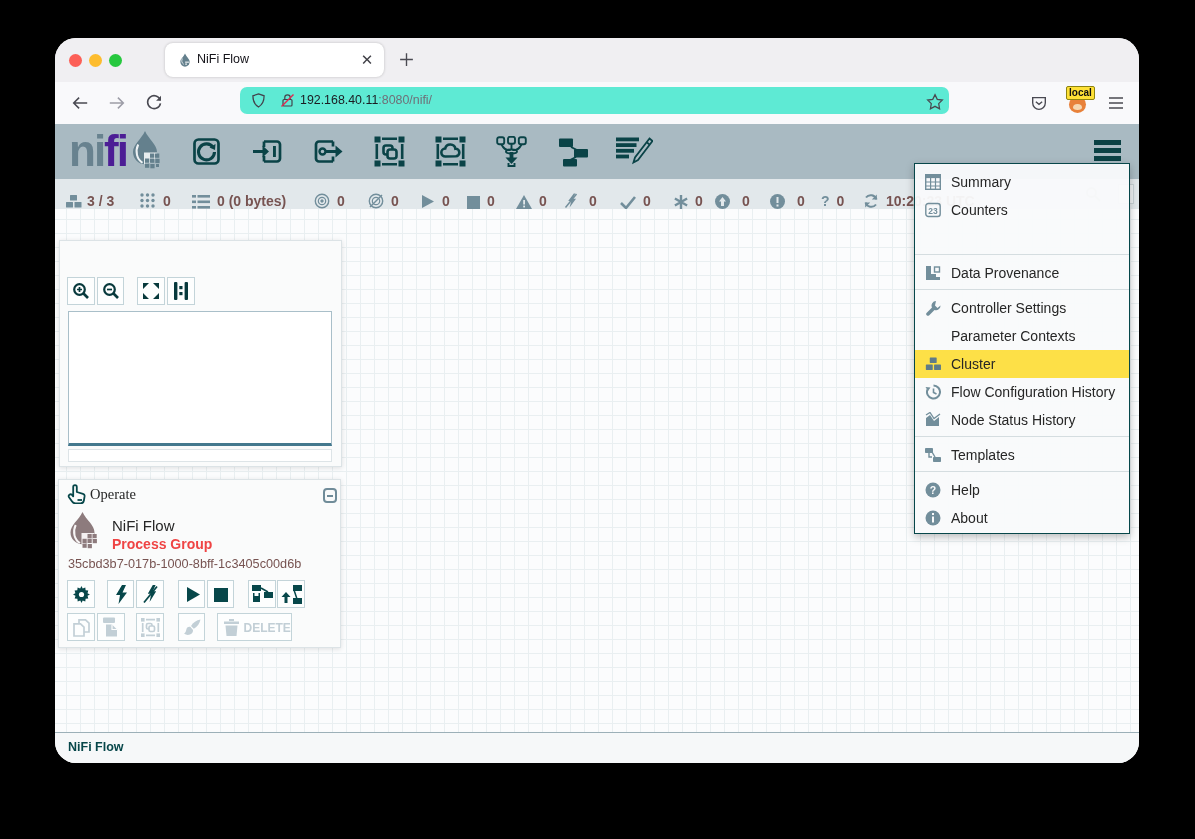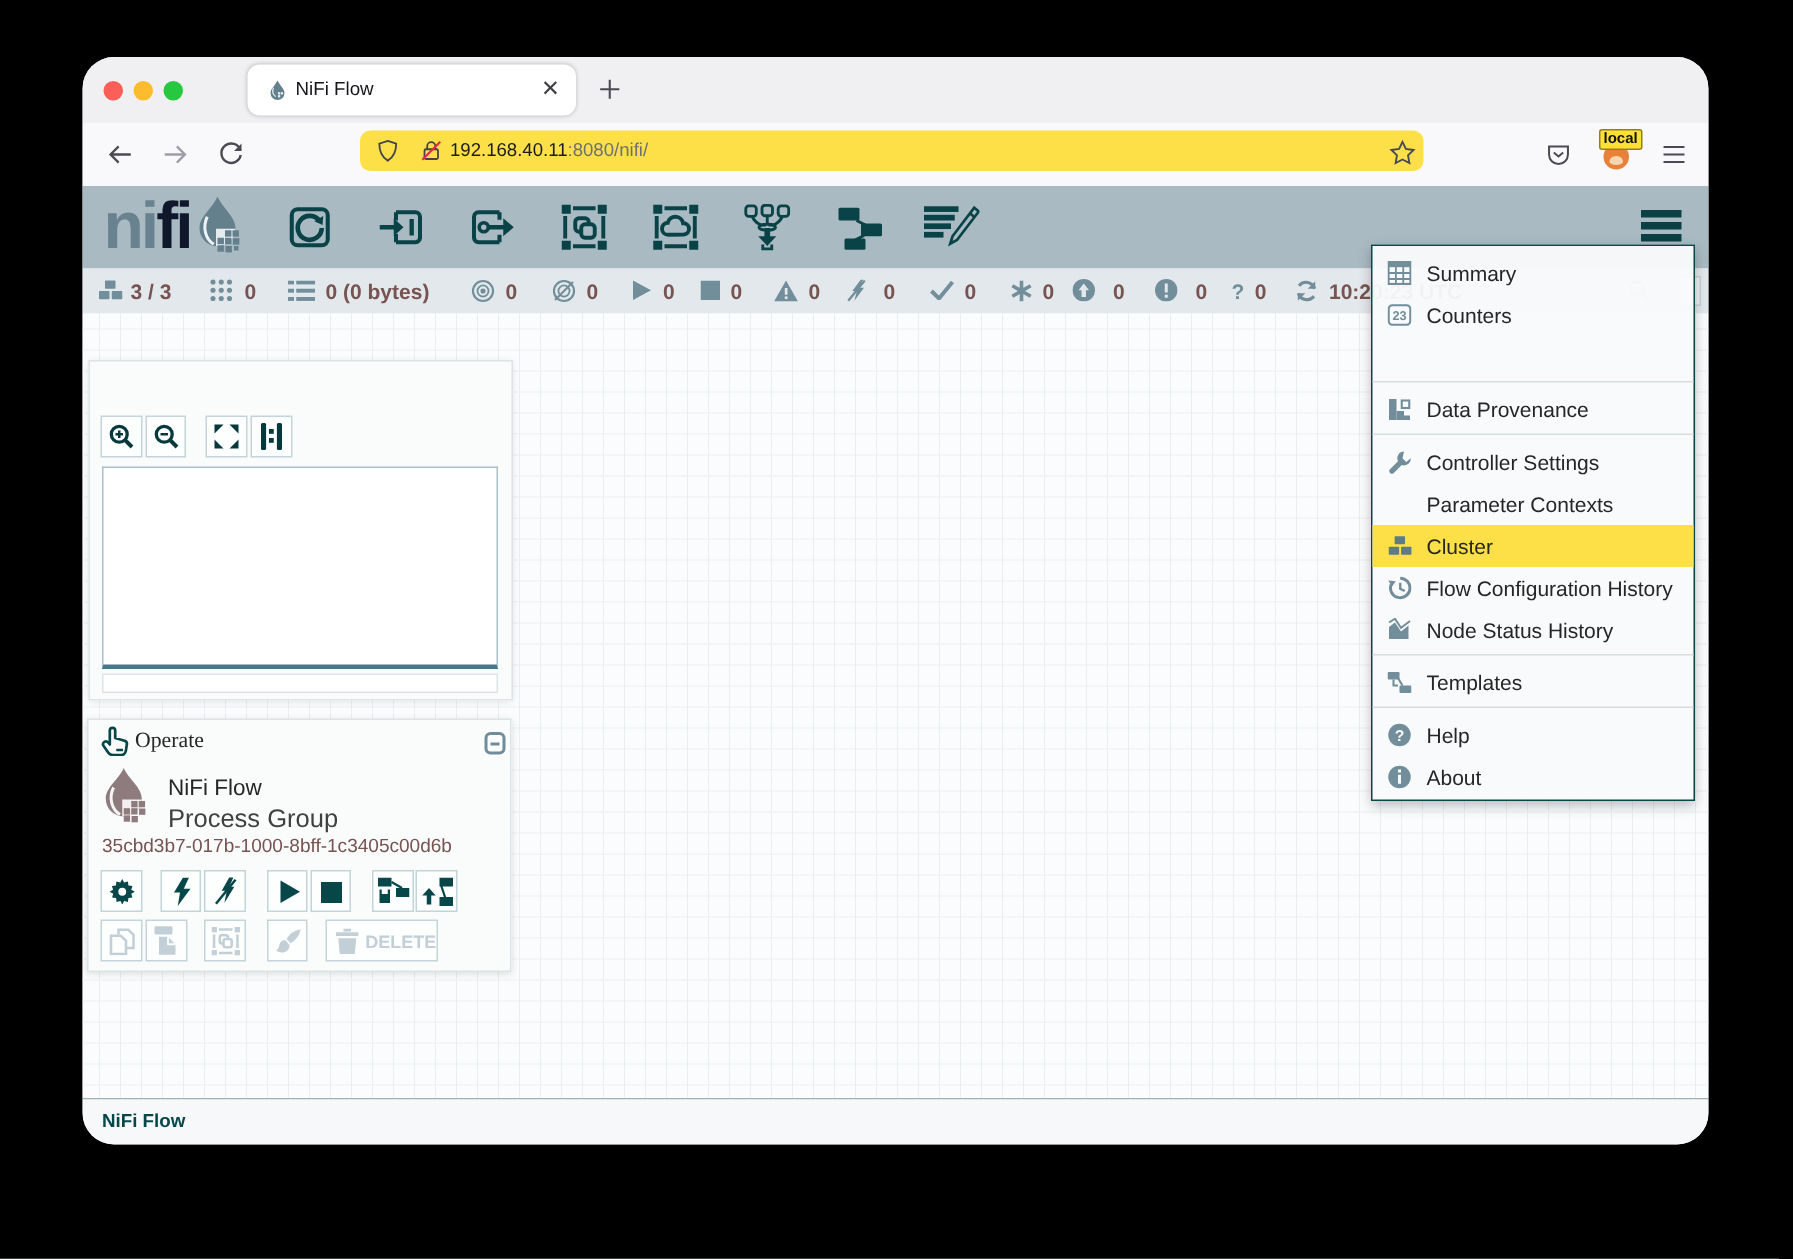--- a/index.html
+++ b/index.html
@@ -14,34 +14,34 @@
   .tl { position:absolute; top:15.5px; width:13px; height:13px; border-radius:50%; }
   #tab { position:absolute; left:110px; top:5px; width:219px; height:34px; background:#fff;
     border-radius:8px; box-shadow:0 0 3px rgba(0,0,0,0.22); }
   #tab .ttxt { position:absolute; left:32px; top:9px; font-size:12.5px; color:#15141a; }
   #tab .tx { position:absolute; right:8px; top:8px; width:18px; height:18px; color:#3f3f46;
     font-size:15px; line-height:18px; text-align:center; }
   #newtab { position:absolute; left:343px; top:13px; width:17px; height:17px; color:#4a4a52; }
   
   #navbar { position:absolute; left:0; top:44px; width:100%; height:42px; background:#f9f9fb; }
   #urlbar { position:absolute; left:185px; top:4.5px; width:709px; height:27px;
-    background:#fde047; border-radius:7px; }
+    background:#5eead4; border-radius:7px; }
   #urltxt { position:absolute; left:60px; top:6.5px; font-size:12.4px; color:#1b1b21; }
   #urltxt .gray { color:#6f6f78; }
   
   #nifibar { position:absolute; left:0; top:86px; width:100%; height:54.5px; background:#a9bac2; }
   #logo { position:absolute; left:14px; top:2px; font-weight:bold; font-size:44px;
     letter-spacing:-2px; color:#68828f; }
-  #logo .fi { color:#0f172a; }
+  #logo .fi { color:#4c1d95; }
   .tbico { position:absolute; top:12px; }
   #burger { position:absolute; left:1039px; top:15.5px; }
   #burger div { width:27px; height:5.5px; background:#0b4144; margin-bottom:2.5px; }
   
   #statusbar { position:absolute; left:0; top:140.5px; width:100%; height:30.5px; background:#e2e8eb; }
-  .sitem { position:absolute; top:0; height:30.5px; display:flex; align-items:center; }
+  .sitem { position:absolute; top:0; height:30.5px; display:flex; align-items:flex-end; }
   .snum { font-size:14px; font-weight:bold; color:#775351; margin-left:7px; }
   
   #canvas { position:absolute; left:0; top:171px; width:100%; height:522.5px;
     background-color:#fbfcfd;
     background-image:linear-gradient(to right,#e9eff1 1px,transparent 1px),
                      linear-gradient(to bottom,#e9eff1 1px,transparent 1px);
     background-size:14px 14px; background-position:11px 10px; }
   #canvline { position:absolute; left:0; top:693.5px; width:100%; height:1.5px; background:#9cb0b8; }
   #crumb { position:absolute; left:0; top:695px; width:100%; height:30px; background:#f6f8f9; }
   #crumb span { position:absolute; left:13px; top:7px; font-size:12.5px; font-weight:bold; color:#07474a; }
@@ -432,21 +432,21 @@
           <rect x="19" y="22" width="4.2" height="4.2"></rect>
           <rect x="24" y="22" width="4.2" height="4.2"></rect>
           <rect x="14" y="26.8" width="4.2" height="4.2"></rect>
           <rect x="19" y="26.8" width="4.2" height="4.2"></rect>
           <rect x="24.2" y="27" width="4.2" height="4.2"></rect>
           <rect x="14" y="31.6" width="4.2" height="4.2"></rect>
           <rect x="19.2" y="32" width="4.2" height="4.2"></rect>
         </g>
     </svg>
     <div class="abs" style="left:53px; top:37px; font-size:15px; color:#262626; font-weight:500;">NiFi Flow</div>
-    <div class="abs" style="left:53px; top:56px; font-size:17px; color:#404040;">Process Group</div>
+    <div class="abs" style="left:53px; top:56px; font-size:14px; color:#ef4444;font-weight:bold;">Process Group</div>
     <div class="abs" style="left:9px; top:77px; font-size:12.7px; color:#775351;">35cbd3b7-017b-1000-8bff-1c3405c00d6b</div>
 
     <div class="obtn" style="left:8px; top:100px;">
         <svg class="abs" style="left:5px;top:5px" width="17" height="17" viewBox="0 0 17 17">
           <path fill="#07474a" d="M8.5 0 l1.2 2.4 2.6-.8 .3 2.7 2.7 .3 -.8 2.6 2.4 1.3 -2.4 1.3 .8 2.6 -2.7 .3 -.3 2.7 -2.6 -.8 -1.2 2.4 -1.2 -2.4 -2.6 .8 -.3 -2.7 -2.7 -.3 .8 -2.6 L0 8.5 l2.4 -1.3 -.8 -2.6 2.7 -.3 .3 -2.7 2.6 .8 Z"></path>
           <circle cx="8.5" cy="8.5" r="2.6" fill="#fdfefe"></circle>
         </svg>
       </div>
     <div class="obtn" style="left:47.5px; top:100px;">
         <svg class="abs" style="left:7px;top:4px" width="13" height="19" viewBox="0 0 13 19">

